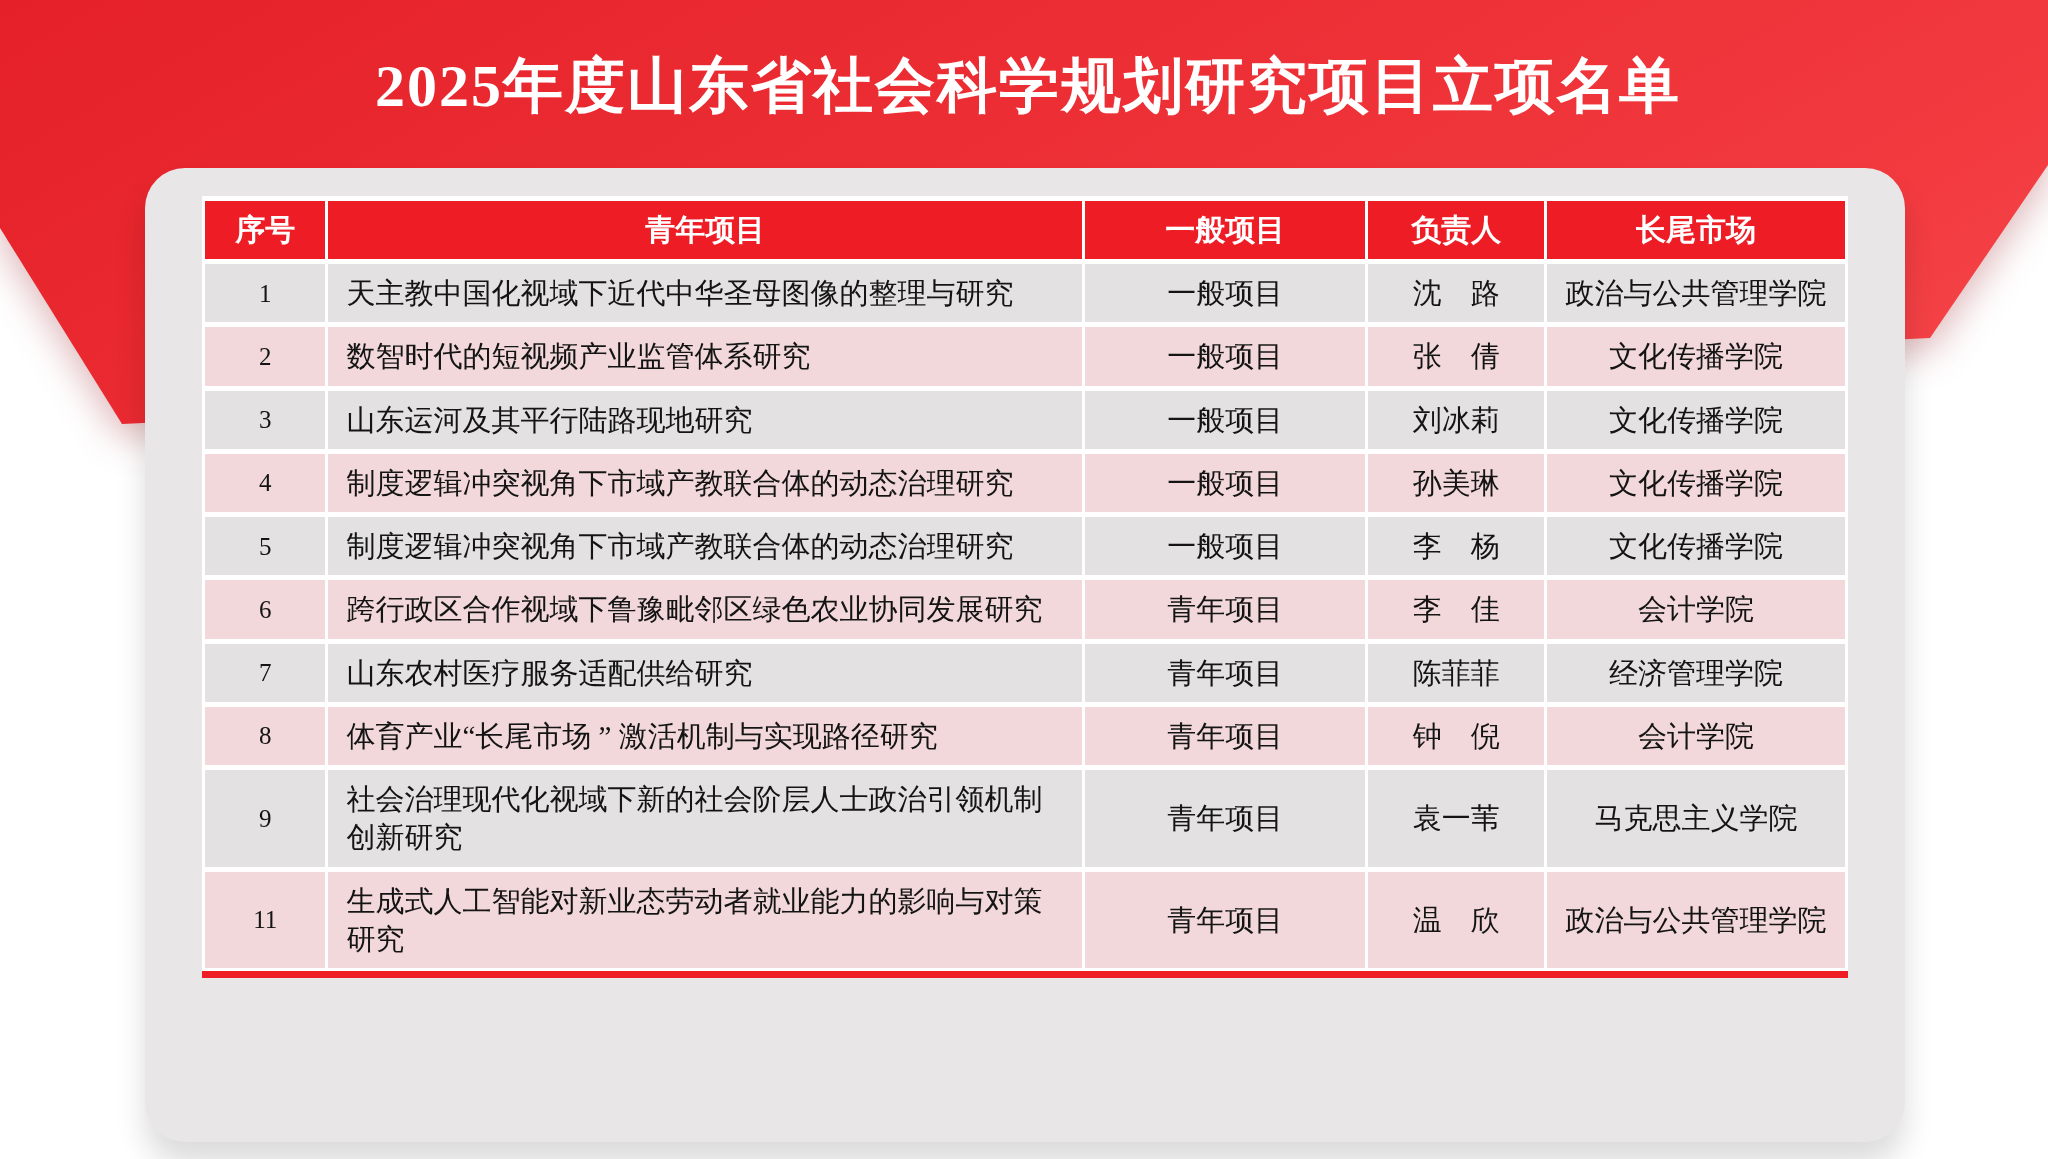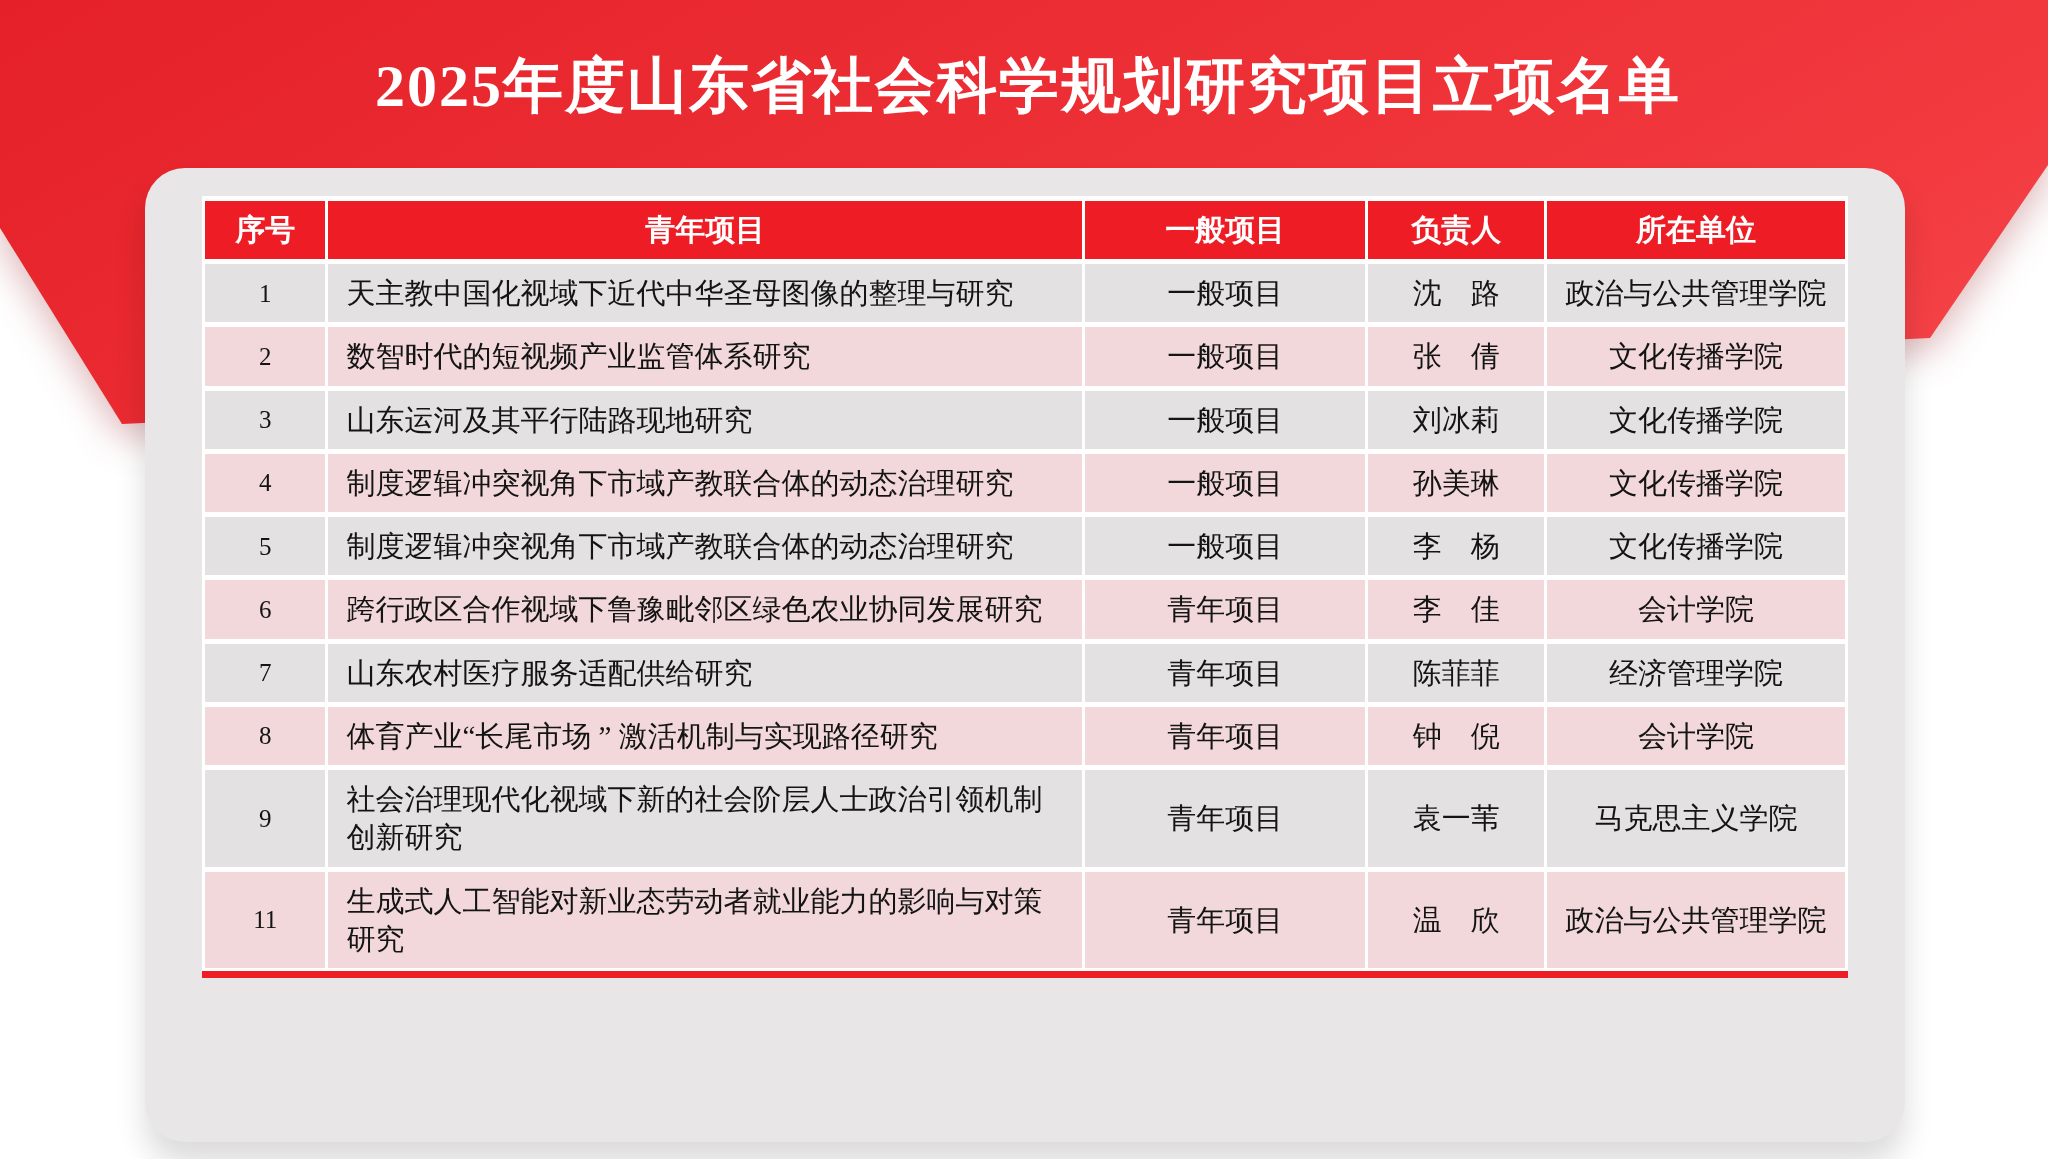--- a/index.html
+++ b/index.html
@@ -86,21 +86,21 @@
             <col class="c-cat">
             <col class="c-leader">
             <col class="c-unit">
         </colgroup>
         <thead>
           <tr>
             <th>序号</th>
             <th>青年项目</th>
             <th>一般项目</th>
             <th>负责人</th>
-            <th>所在单位</th>
+            <th>长尾市场</th>
           </tr>
         </thead>
         <tbody>
           <tr>
             <td class="cell-no">1</td>
             <td class="cell-name">天主教中国化视域下近代中华圣母图像的整理与研究</td>
             <td>一般项目</td>
             <td>沈　路</td>
             <td>政治与公共管理学院</td>
           </tr>

